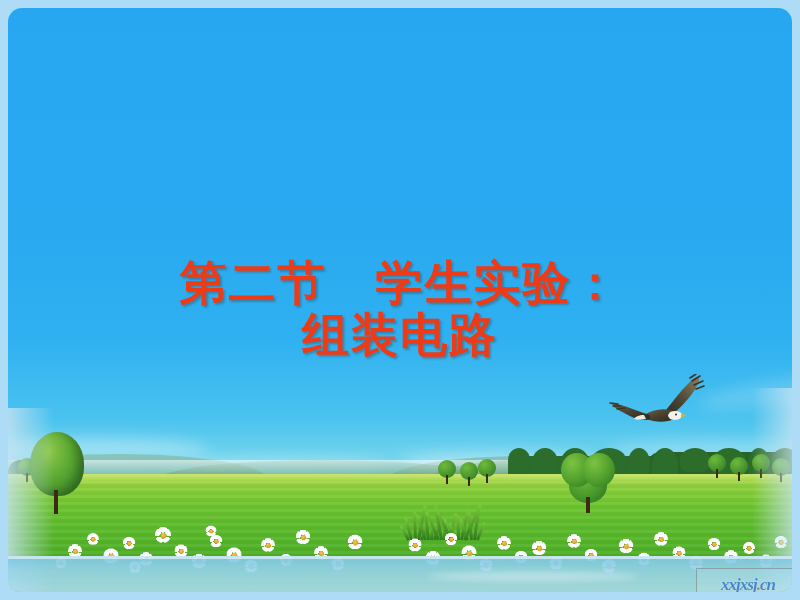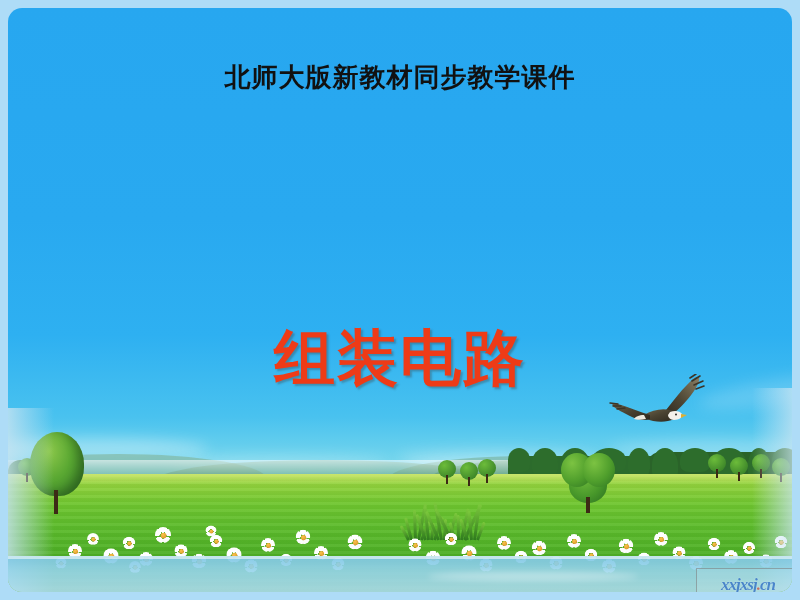--- a/index.html
+++ b/index.html
@@ -363,23 +363,23 @@
   #line-section {
     top: 250px;
     font-family: "DejaVu Serif", "Liberation Serif", serif;
     font-size: 47px;
     font-weight: bold;
     color: #ee3b17;
     letter-spacing: 2px;
     text-shadow: 2px 2px 2px rgba(60,60,60,0.35);
   }
   #line-topic {
-    top: 318px;
-    font-family: Liberation Sans, sans-serif;
-    font-size: 61px;
+    top: 306px;
+    font-family: Liberation Mono, monospace;
+    font-size: 47px;
     font-weight: bold;
     color: #ee3b17;
     letter-spacing: 2px;
     text-shadow: 2px 2px 2px rgba(60,60,60,0.35);
   }
 </style>
 </head>
 <body>
 
 <div id="slide">
@@ -705,18 +705,18 @@
     <div id="right-veil"></div>
     <div id="bottom-band">
       <div class="sheen"></div>
     </div>
 
     <div id="watermark">
       <span class="wm-text"><span>xxjxsj</span><span class="wm-dot">.</span><span>cn</span></span>
     </div>
 
     <div id="text-layer">
-      <div class="title-line" id="line-course">北师大版新教材同步教学课件</div>
+      <div class="title-line" id="line-section">第二节　学生实验：</div>
       <div class="title-line" id="line-topic">组装电路</div>
     </div>
 
   </div>
 </div>
 
 </body></html>

